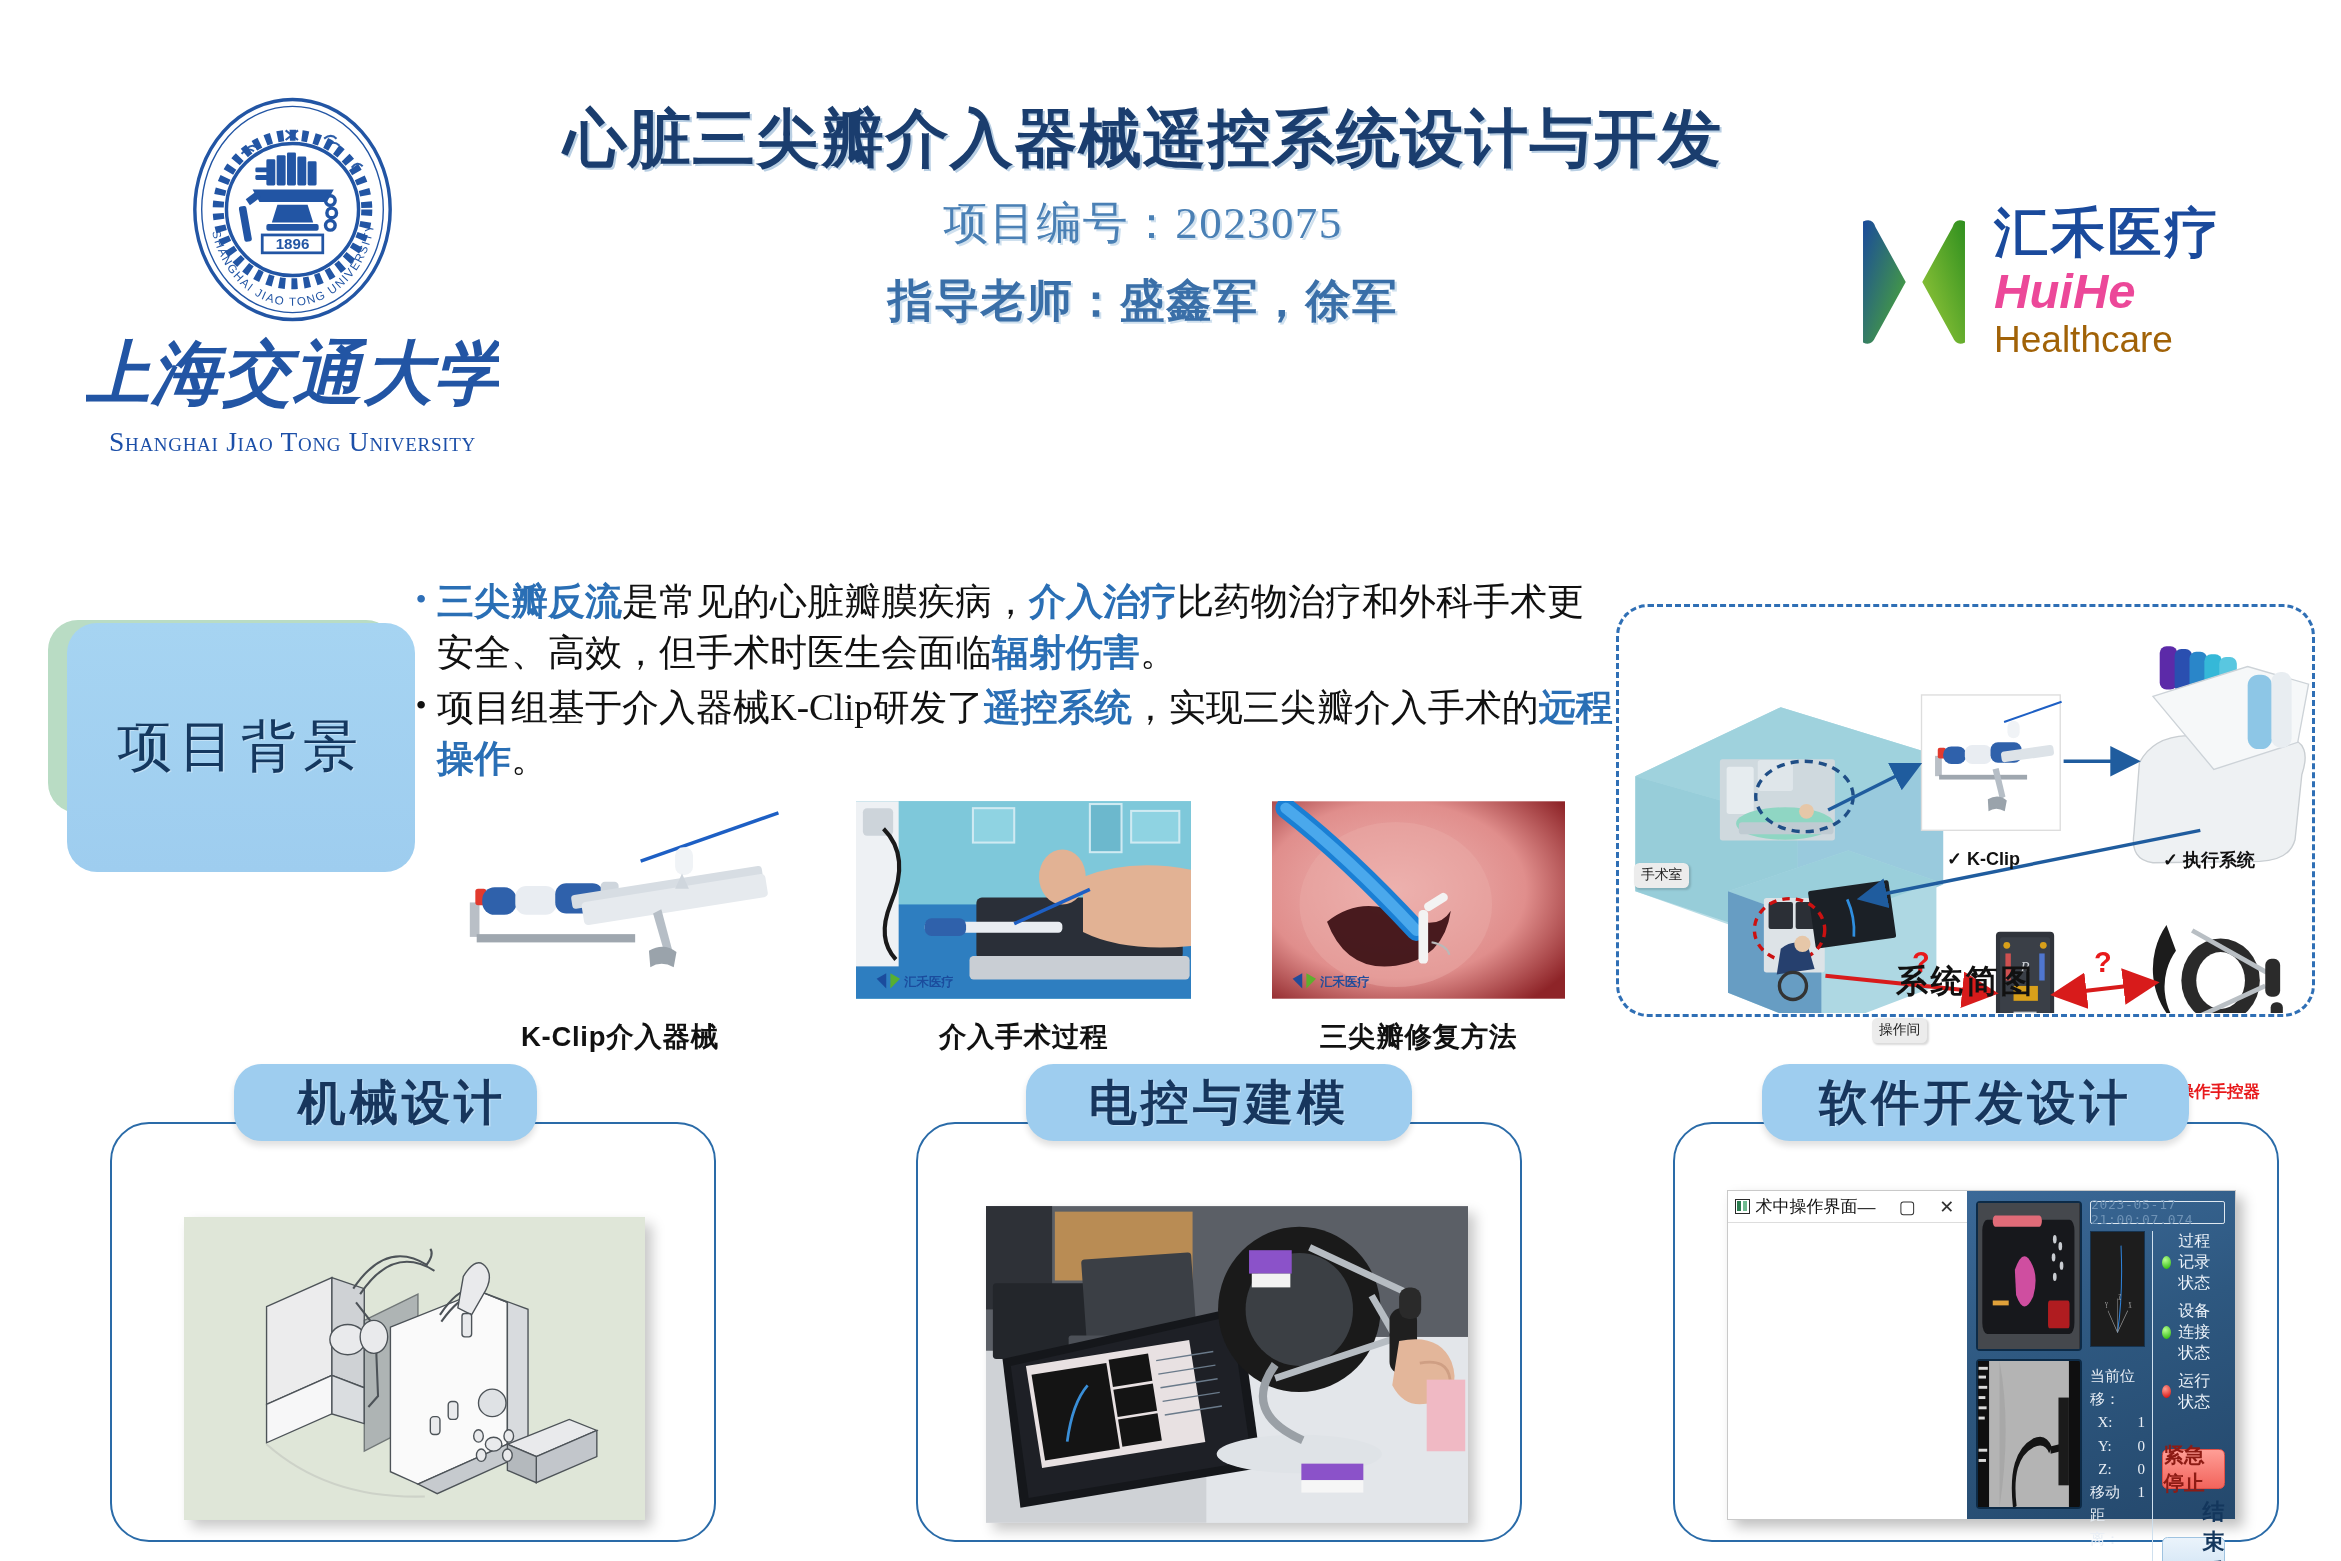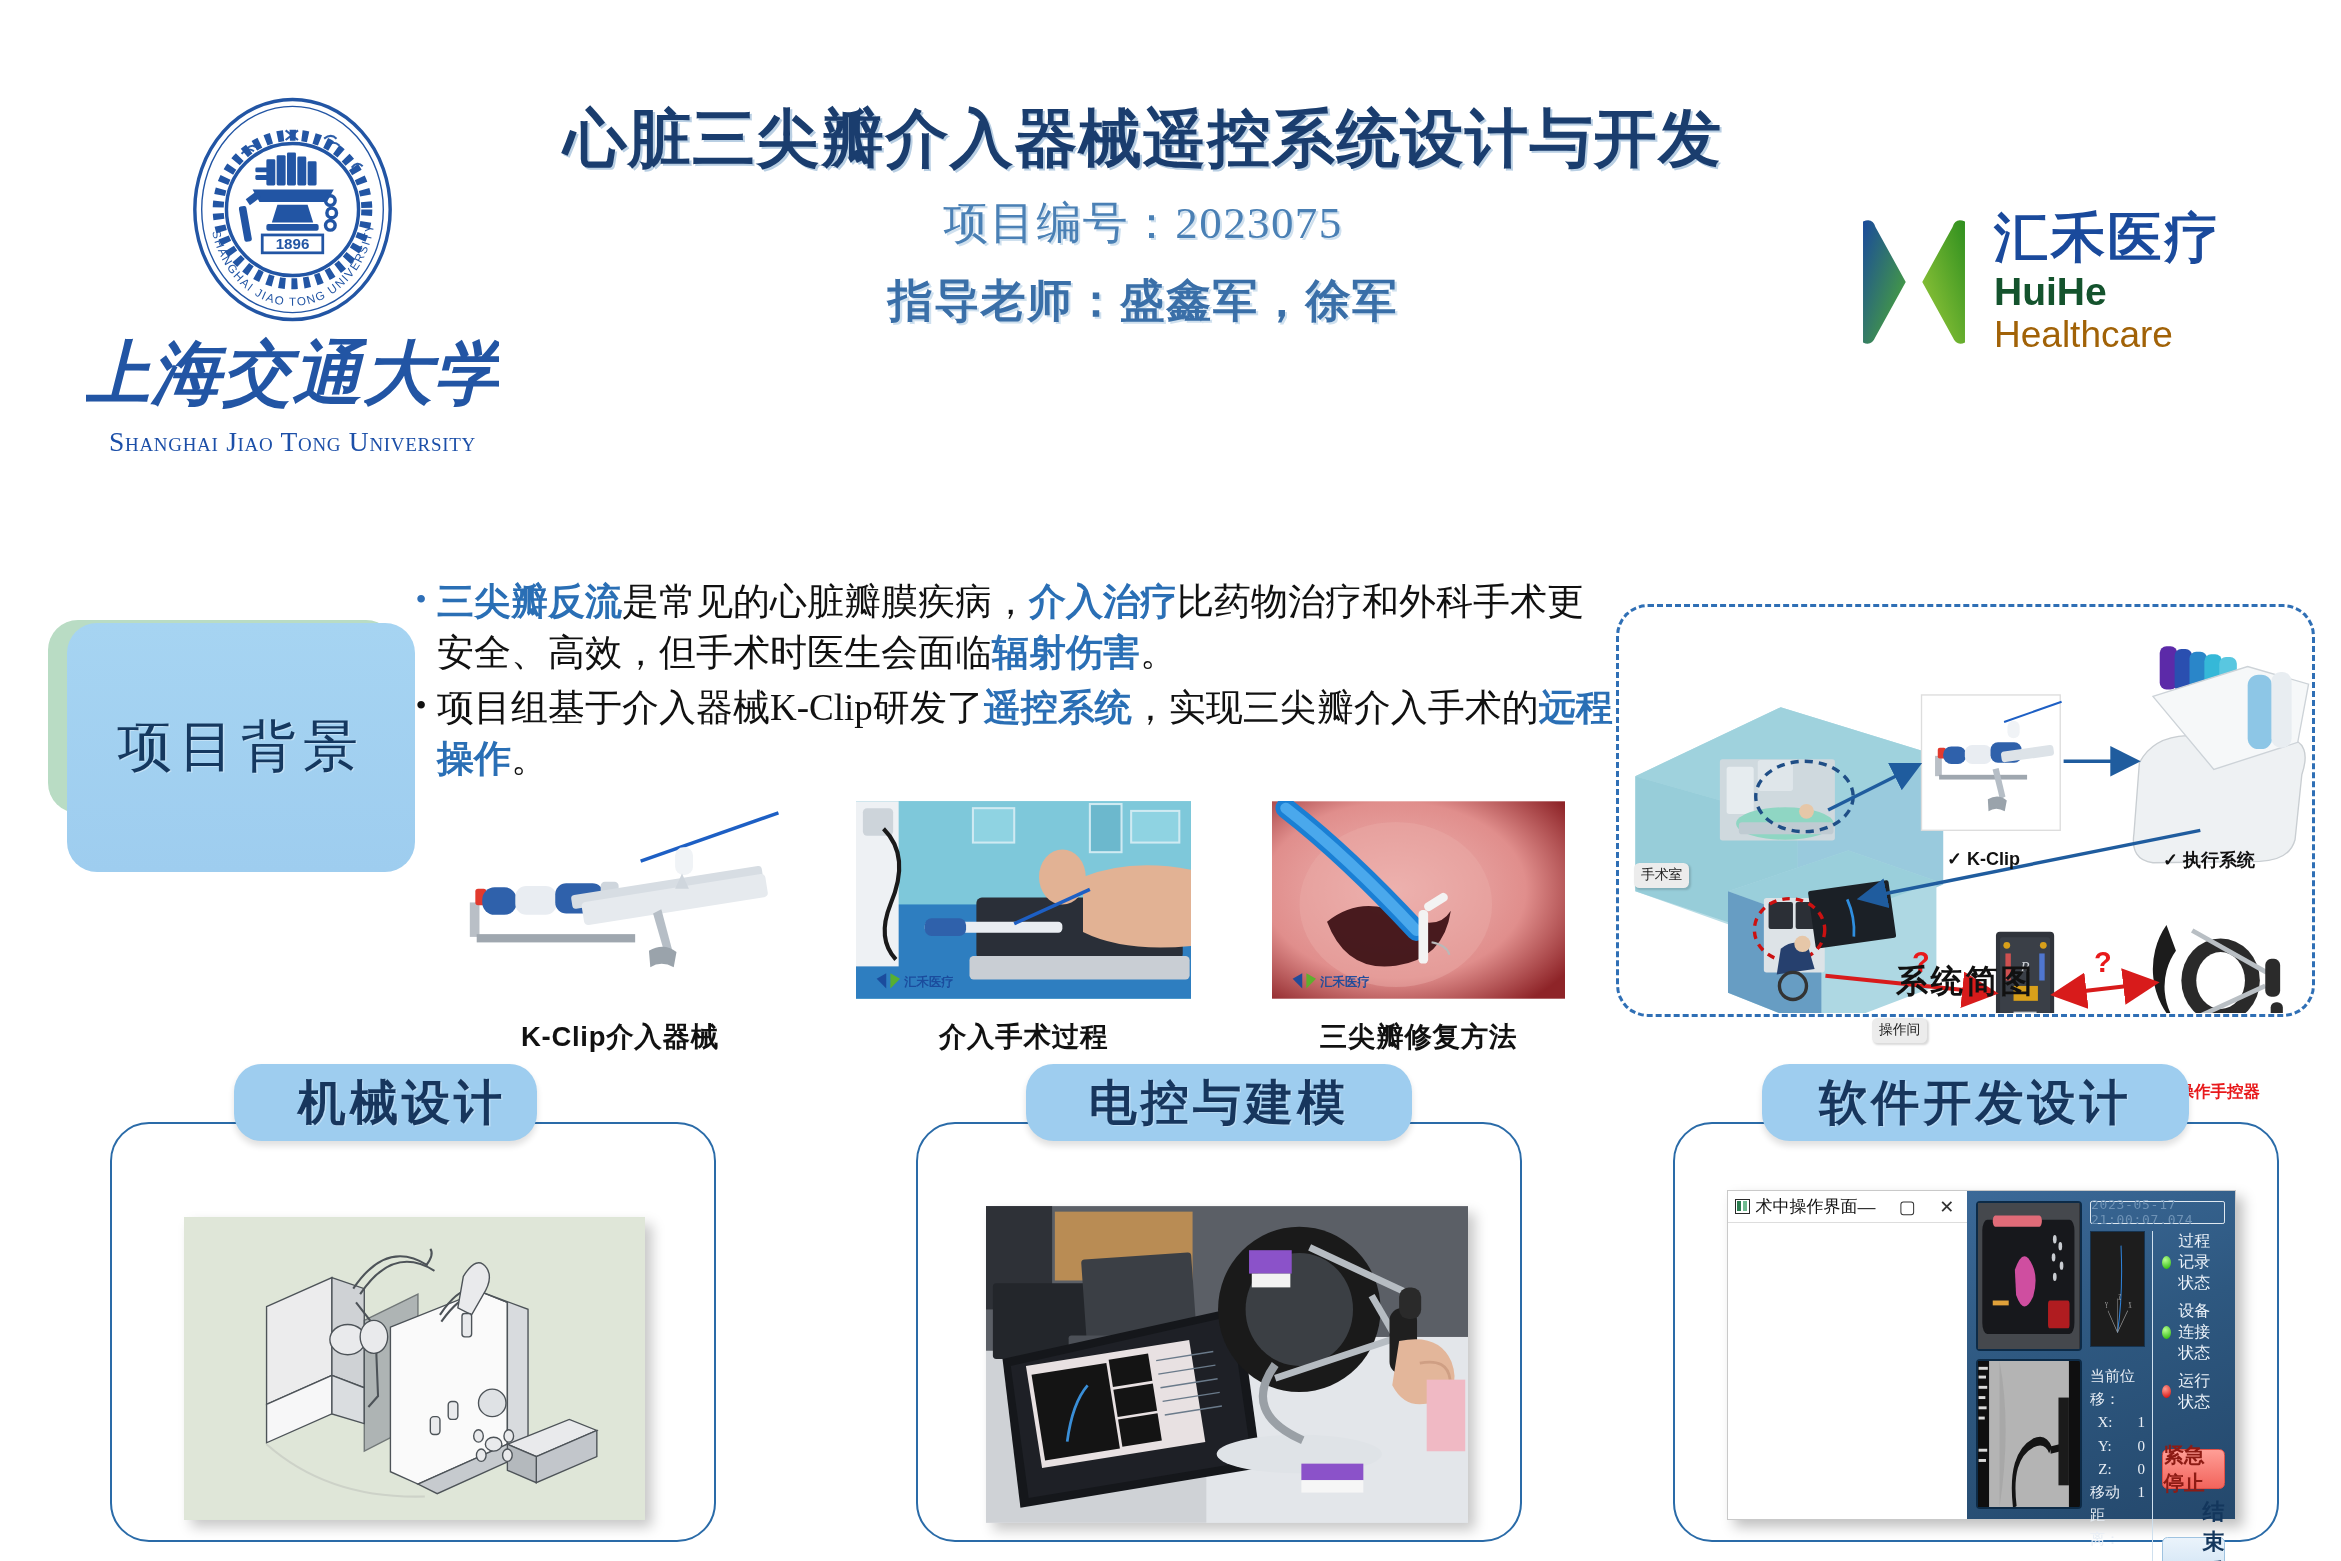--- a/index.html
+++ b/index.html
@@ -28,22 +28,22 @@
   .sub-line { font-size: 45px; color:#4a80b5; margin-top: 18px; letter-spacing:1.4px;
       text-shadow: 2.1px 2.1px 0px #cfe0ee; white-space:nowrap; }
   .sub-line.b { font-weight:700; color:#3a6fa8; }
 
   .huihe-logo { position:absolute; left: 1852px; top: 178px; width: 427px; height: 207px;
       display:flex; align-items:center; gap: 18px; }
   .huihe-mark { width: 124px; height: 138px; flex:none; }
   .huihe-text { display:flex; flex-direction:column; line-height:1; }
   .huihe-cn { font-family:"Liberation Sans", sans-serif; font-weight:700; color:#1a4a9c;
       font-size: 54px; letter-spacing: 2.8px; }
-  .huihe-en1 { font-family:"Liberation Sans", sans-serif; font-weight:700; color:#14532d;
-      font-size: 39px; margin-top: 8.3px; letter-spacing:0px;}
+  .huihe-en1 { font-family:"Liberation Sans", sans-serif; font-weight:700; color:#ec4899;
+      font-size: 49px; margin-top: 8.3px; letter-spacing:0px;font-style:italic;}
   .huihe-en2 { font-family:"Liberation Sans", sans-serif; font-weight:400; color:#a16207;
       font-size: 37px; margin-top: 5.5px; }
 
   
   .bg-badge-wrap { position:absolute; left: 48px; top: 620px; width: 372px; height: 200px; }
   .bg-badge-shadow { position:absolute; left:0; top:0; width: 348px; height: 193px;
       background:#b9dcc4; border-radius: 30px; }
   .bg-badge { position:absolute; left: 19px; top: 2.8px; width: 348px; height: 249px;
       background: linear-gradient(180deg,#a6d4f2 0%,#9ecdef 100%); border-radius: 30px;
       display:flex; align-items:center; justify-content:center; }

